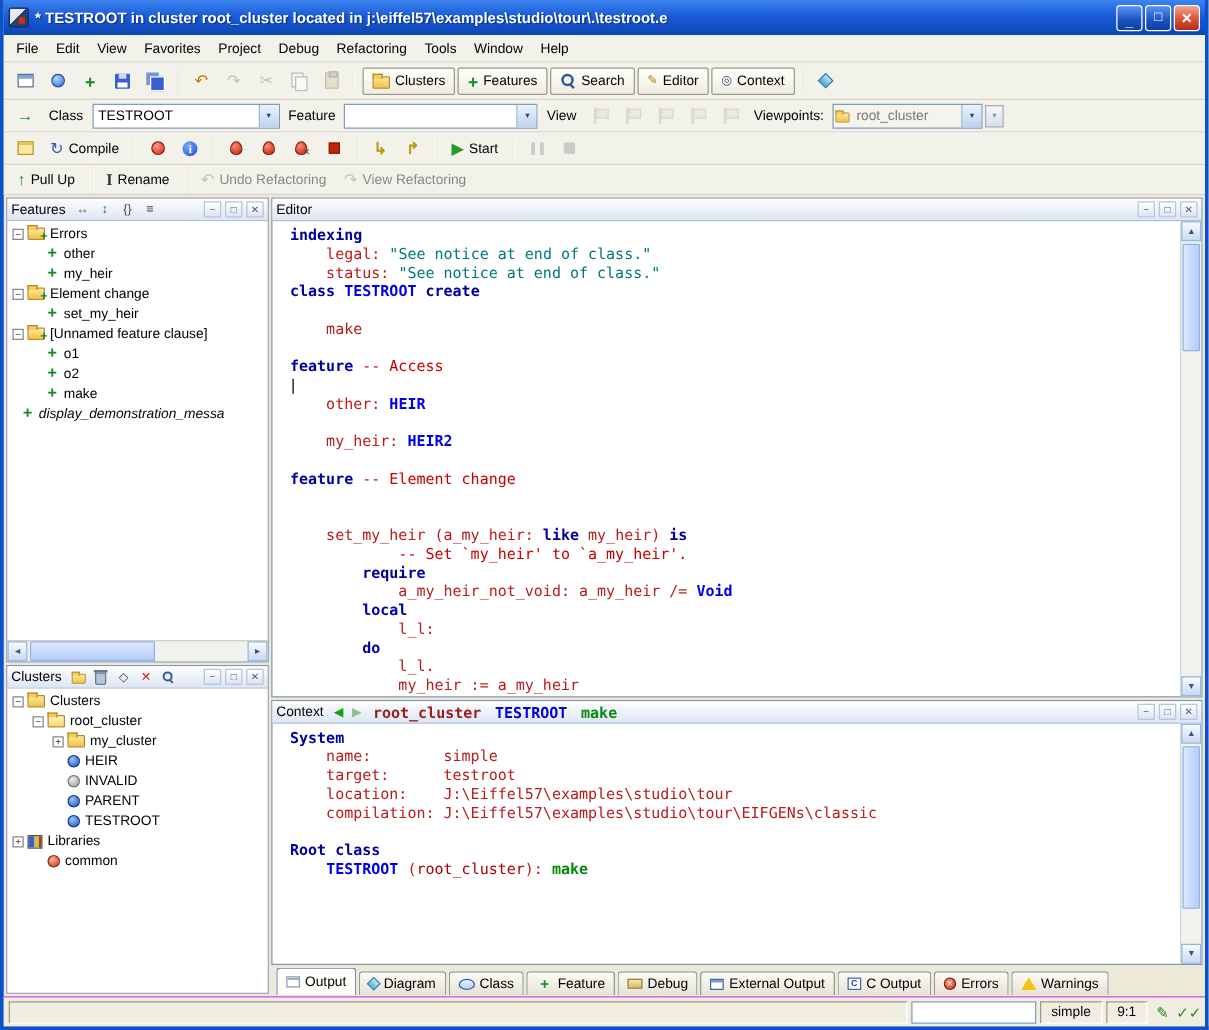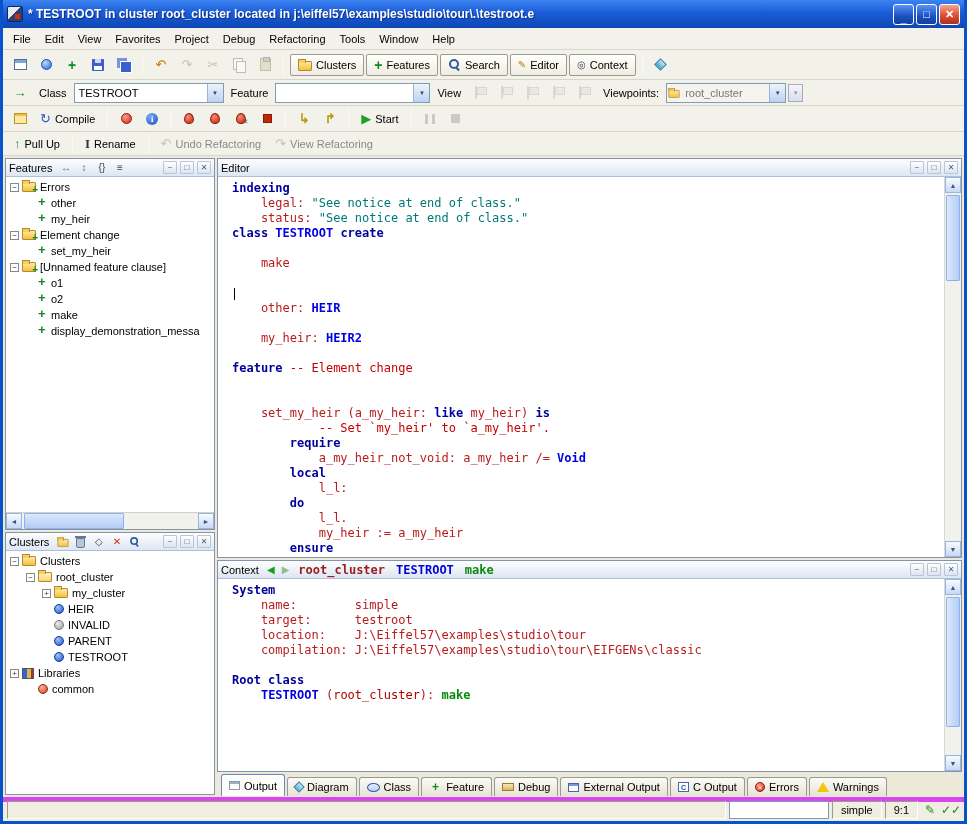--- a/index.html
+++ b/index.html
@@ -174,21 +174,21 @@
   .tico-feature::before { content:"+"; color:#0f8a1f; font-weight:bold; font-size:12px; }
   .tico-metric { width:12px; height:8px; background:linear-gradient(#f5e6b8,#d8b868); border:1px solid #a07828; }
   .tico-external { width:11px; height:9px; background:#fff; border:1px solid #4466aa; box-shadow:inset 0 2px 0 #7799dd; }
   .tico-coutput { width:11px; height:10px; background:#fff; border:1px solid #4466aa; font-size:7px; color:#2244aa; font-weight:bold; display:inline-flex; align-items:center; justify-content:center; }
   .tico-coutput::before { content:"C"; }
   .tico-errors { width:10px; height:10px; border-radius:50%; background:radial-gradient(circle at 35% 30%,#ff9a8a,#d42a10); border:1px solid #8a1a08; color:#fff; font-size:6px; display:inline-flex; align-items:center; justify-content:center; }
   .tico-errors::before { content:"✕"; }
   .tico-warnings { width:0; height:0; border-left:6px solid transparent; border-right:6px solid transparent; border-bottom:10px solid #f2c40f; }
 
   
-  .statusbar { height:24px; flex:0 0 24px; display:flex; align-items:flex-end; gap:3px; padding:2px 4px; background:#f0ede1; border-top:5px solid #d946ef; }
+  .statusbar { height:24px; flex:0 0 24px; display:flex; align-items:center; gap:3px; padding:2px 4px; background:#f0ede1; border-top:1px solid #d946ef; }
   .sb-fill { flex:1; height:18px; border:1px solid; border-color:#9e9a8b #fff #fff #9e9a8b; }
   .sb-input { width:100px; height:18px; background:#fff; border:1px solid #7f9db9; }
   .sb-seg { height:18px; border:1px solid; border-color:#9e9a8b #fff #fff #9e9a8b; padding:2px 8px; text-align:center; }
   .sb-ico { width:18px; height:18px; display:flex; align-items:center; justify-content:center; color:#1f8a1f; font-size:12px; }
 </style>
 </head>
 <body>
 
 <div class="window">
 
@@ -444,21 +444,21 @@
             <div class="tree-row" style="padding-left: 20px;">
               <span class="expander hidden"></span>
               <span class="ticon ti-feature"></span>
               <span class="tlabel">o2</span>
             </div>
             <div class="tree-row" style="padding-left: 20px;">
               <span class="expander hidden"></span>
               <span class="ticon ti-feature"></span>
               <span class="tlabel">make</span>
             </div>
-            <div class="tree-row" style="padding-left: 20px;">
+            <div class="tree-row" style=" font-style: italic;">
               <span class="expander hidden"></span>
               <span class="ticon ti-feature"></span>
               <span class="tlabel">display_demonstration_messa</span>
             </div>
           </div>
         <div class="hscroll">
           <span class="sb-btn">◄</span>
           <span class="htrack">
               <span class="hthumb"></span>
             </span>
@@ -547,20 +547,21 @@
         </div>
         <div class="editor-body">
           <div class="code-area">
               <div class="code-line"><span class="c-kw">indexing</span></div>
               <div class="code-line"><span class="c-pl">    legal: </span><span class="c-str">"See notice at end of class."</span></div>
               <div class="code-line"><span class="c-pl">    status: </span><span class="c-str">"See notice at end of class."</span></div>
               <div class="code-line"><span class="c-kw">class </span><span class="c-cls">TESTROOT </span><span class="c-kw">create</span></div>
               <div class="code-line">&nbsp;</div>
               <div class="code-line"><span class="c-pl">    make</span></div>
               <div class="code-line">&nbsp;</div>
+              <div class="code-line"><span class="c-kw">feature </span><span class="c-cmt">-- Access</span></div>
               <div class="code-line"><span class="c-caret"></span></div>
               <div class="code-line"><span class="c-pl">    other: </span><span class="c-cls">HEIR</span></div>
               <div class="code-line">&nbsp;</div>
               <div class="code-line"><span class="c-pl">    my_heir: </span><span class="c-cls">HEIR2</span></div>
               <div class="code-line">&nbsp;</div>
               <div class="code-line"><span class="c-kw">feature </span><span class="c-cmt">-- Element change</span></div>
               <div class="code-line">&nbsp;</div>
               <div class="code-line">&nbsp;</div>
               <div class="code-line"><span class="c-pl">    set_my_heir (a_my_heir: </span><span class="c-kw">like</span><span class="c-pl"> my_heir) </span><span class="c-kw">is</span></div>
               <div class="code-line"><span class="c-cmt">            -- Set `my_heir' to `a_my_heir'.</span></div>

